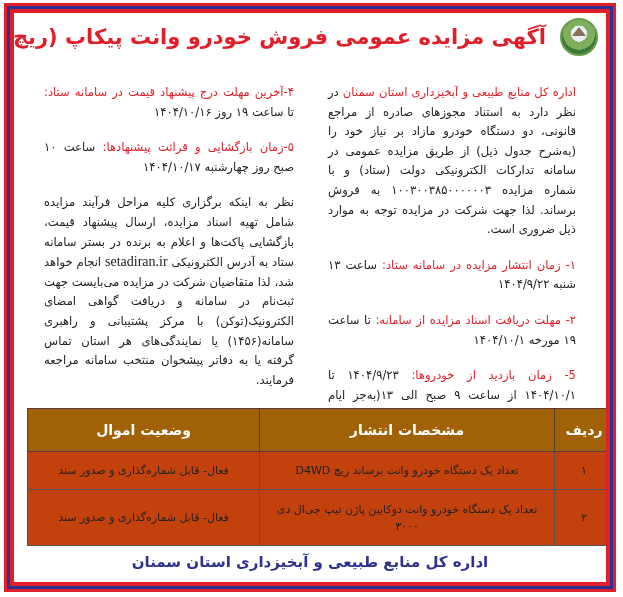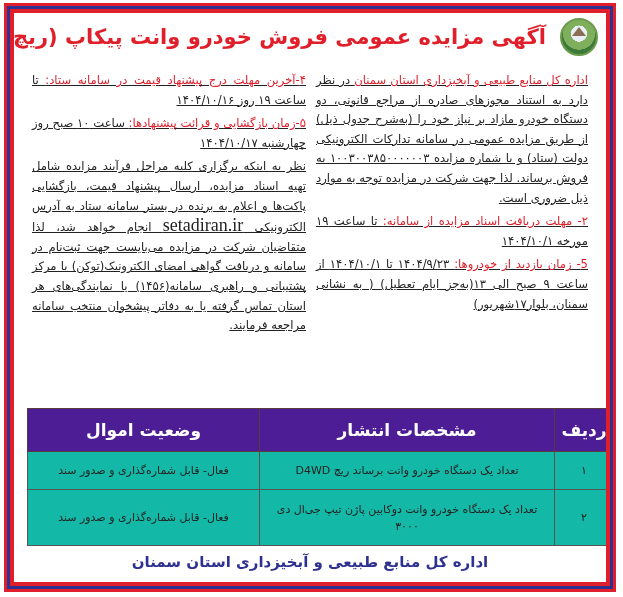--- a/index.html
+++ b/index.html
@@ -58,34 +58,34 @@
     white-space: nowrap;
   }
   .col {
     position: absolute; top: 54px;
     direction: rtl; text-align: justify;
     font-family: "DejaVu Sans", sans-serif;
     font-size: 11.6px; line-height: 19.6px; color: #222;
   }
   .col-right { right: 14px; width: 280px; }
   .col-left { left: 14px; width: 282px; }
-  .col p { margin: 4px; text-decoration: underline; }
+  .col p { margin: 16px; }
   .red { color: #e01f2a; }
-  .ltr-word { font-family: "Liberation Serif", serif; font-size: 18px; direction: ltr; unicode-bidi: embed; }
+  .ltr-word { font-family: "Liberation Serif", serif; font-size: 14px; direction: ltr; unicode-bidi: embed; }
   .table {
     position: absolute; left: 13px; top: 395px; width: 587px;
     border-collapse: collapse; direction: rtl;
     font-family: "DejaVu Sans", sans-serif; font-size: 11px; color: #222;
   }
   .table th {
-    background: #4c1d95; color: #ffffff; font-weight: bold; font-size: 17px;
+    background: #a16207; color: #ffffff; font-weight: bold; font-size: 14px;
     height: 40px; border: 1px solid #5a3a3a; text-align: center;
   }
   .table td {
-    background: #14b8a6; border: 1px solid #555;
+    background: #c2410c; border: 1px solid #555;
     text-align: center; padding: 3px 8px; line-height: 17px;
   }
   .table tr.r1 td { height: 31px; }
   .table tr.r2 td { height: 49px; }
   .footer {
     position: absolute; left: 0; right: 0; top: 540px;
     text-align: center; direction: rtl;
     font-family: "DejaVu Sans", sans-serif;
     font-weight: bold; font-size: 15px; color: #2e3190;
   }
@@ -98,20 +98,21 @@
     <div class="frame-inner">
 
 
       <div class="header">
         <span class="logo"></span>
         <span class="title">آگهی مزایده عمومی فروش خودرو وانت پیکاپ (ریچ و پاژن)</span>
       </div>
 
       <div class="col col-right">
         <p><span class="red">اداره کل منابع طبیعی و آبخیزداری استان سمنان</span><span> در نظر دارد به استناد مجوزهای صادره از مراجع قانونی، دو دستگاه خودرو مازاد بر نیاز خود را (به‌شرح جدول ذیل) از طریق مزایده عمومی در سامانه تدارکات الکترونیکی دولت (ستاد) و با شماره مزایده ۱۰۰۳۰۰۳۸۵۰۰۰۰۰۰۳ به فروش برساند. لذا جهت شرکت در مزایده توجه به موارد ذیل ضروری است.</span></p>
+        <p><span class="red">۱- زمان انتشار مزایده در سامانه ستاد:</span><span> ساعت ۱۳ شنبه ۱۴۰۴/۹/۲۲</span></p>
         <p><span class="red">۲- مهلت دریافت اسناد مزایده از سامانه:</span><span> تا ساعت ۱۹ مورخه ۱۴۰۴/۱۰/۱</span></p>
         <p><span class="red">5- زمان بازدید از خودروها:</span><span> ۱۴۰۴/۹/۲۳ تا ۱۴۰۴/۱۰/۱ از ساعت ۹ صبح الی ۱۳(به‌جز ایام تعطیل) ( به نشانی سمنان، بلوار۱۷شهریور)</span></p>
       </div>
 
       <div class="col col-left">
         <p><span class="red">۴-آخرین مهلت درج پیشنهاد قیمت در سامانه ستاد:</span><span> تا ساعت ۱۹ روز ۱۴۰۴/۱۰/۱۶</span></p>
         <p><span class="red">۵-زمان بازگشایی و قرائت پیشنهادها:</span><span> ساعت ۱۰ صبح روز چهارشنبه ۱۴۰۴/۱۰/۱۷</span></p>
         <p><span>نظر به اینکه برگزاری کلیه مراحل فرآیند مزایده شامل تهیه اسناد مزایده، ارسال پیشنهاد قیمت، بازگشایی پاکت‌ها و اعلام به برنده در بستر سامانه ستاد به آدرس الکترونیکی </span><span class="ltr-word">setadiran.ir</span><span> انجام خواهد شد، لذا متقاضیان شرکت در مزایده می‌بایست جهت ثبت‌نام در سامانه و دریافت گواهی امضای الکترونیک(توکن) با مرکز پشتیبانی و راهبری سامانه(۱۴۵۶) یا نمایندگی‌های هر استان تماس گرفته یا به دفاتر پیشخوان منتخب سامانه مراجعه فرمایند.</span></p>
       </div>
 

